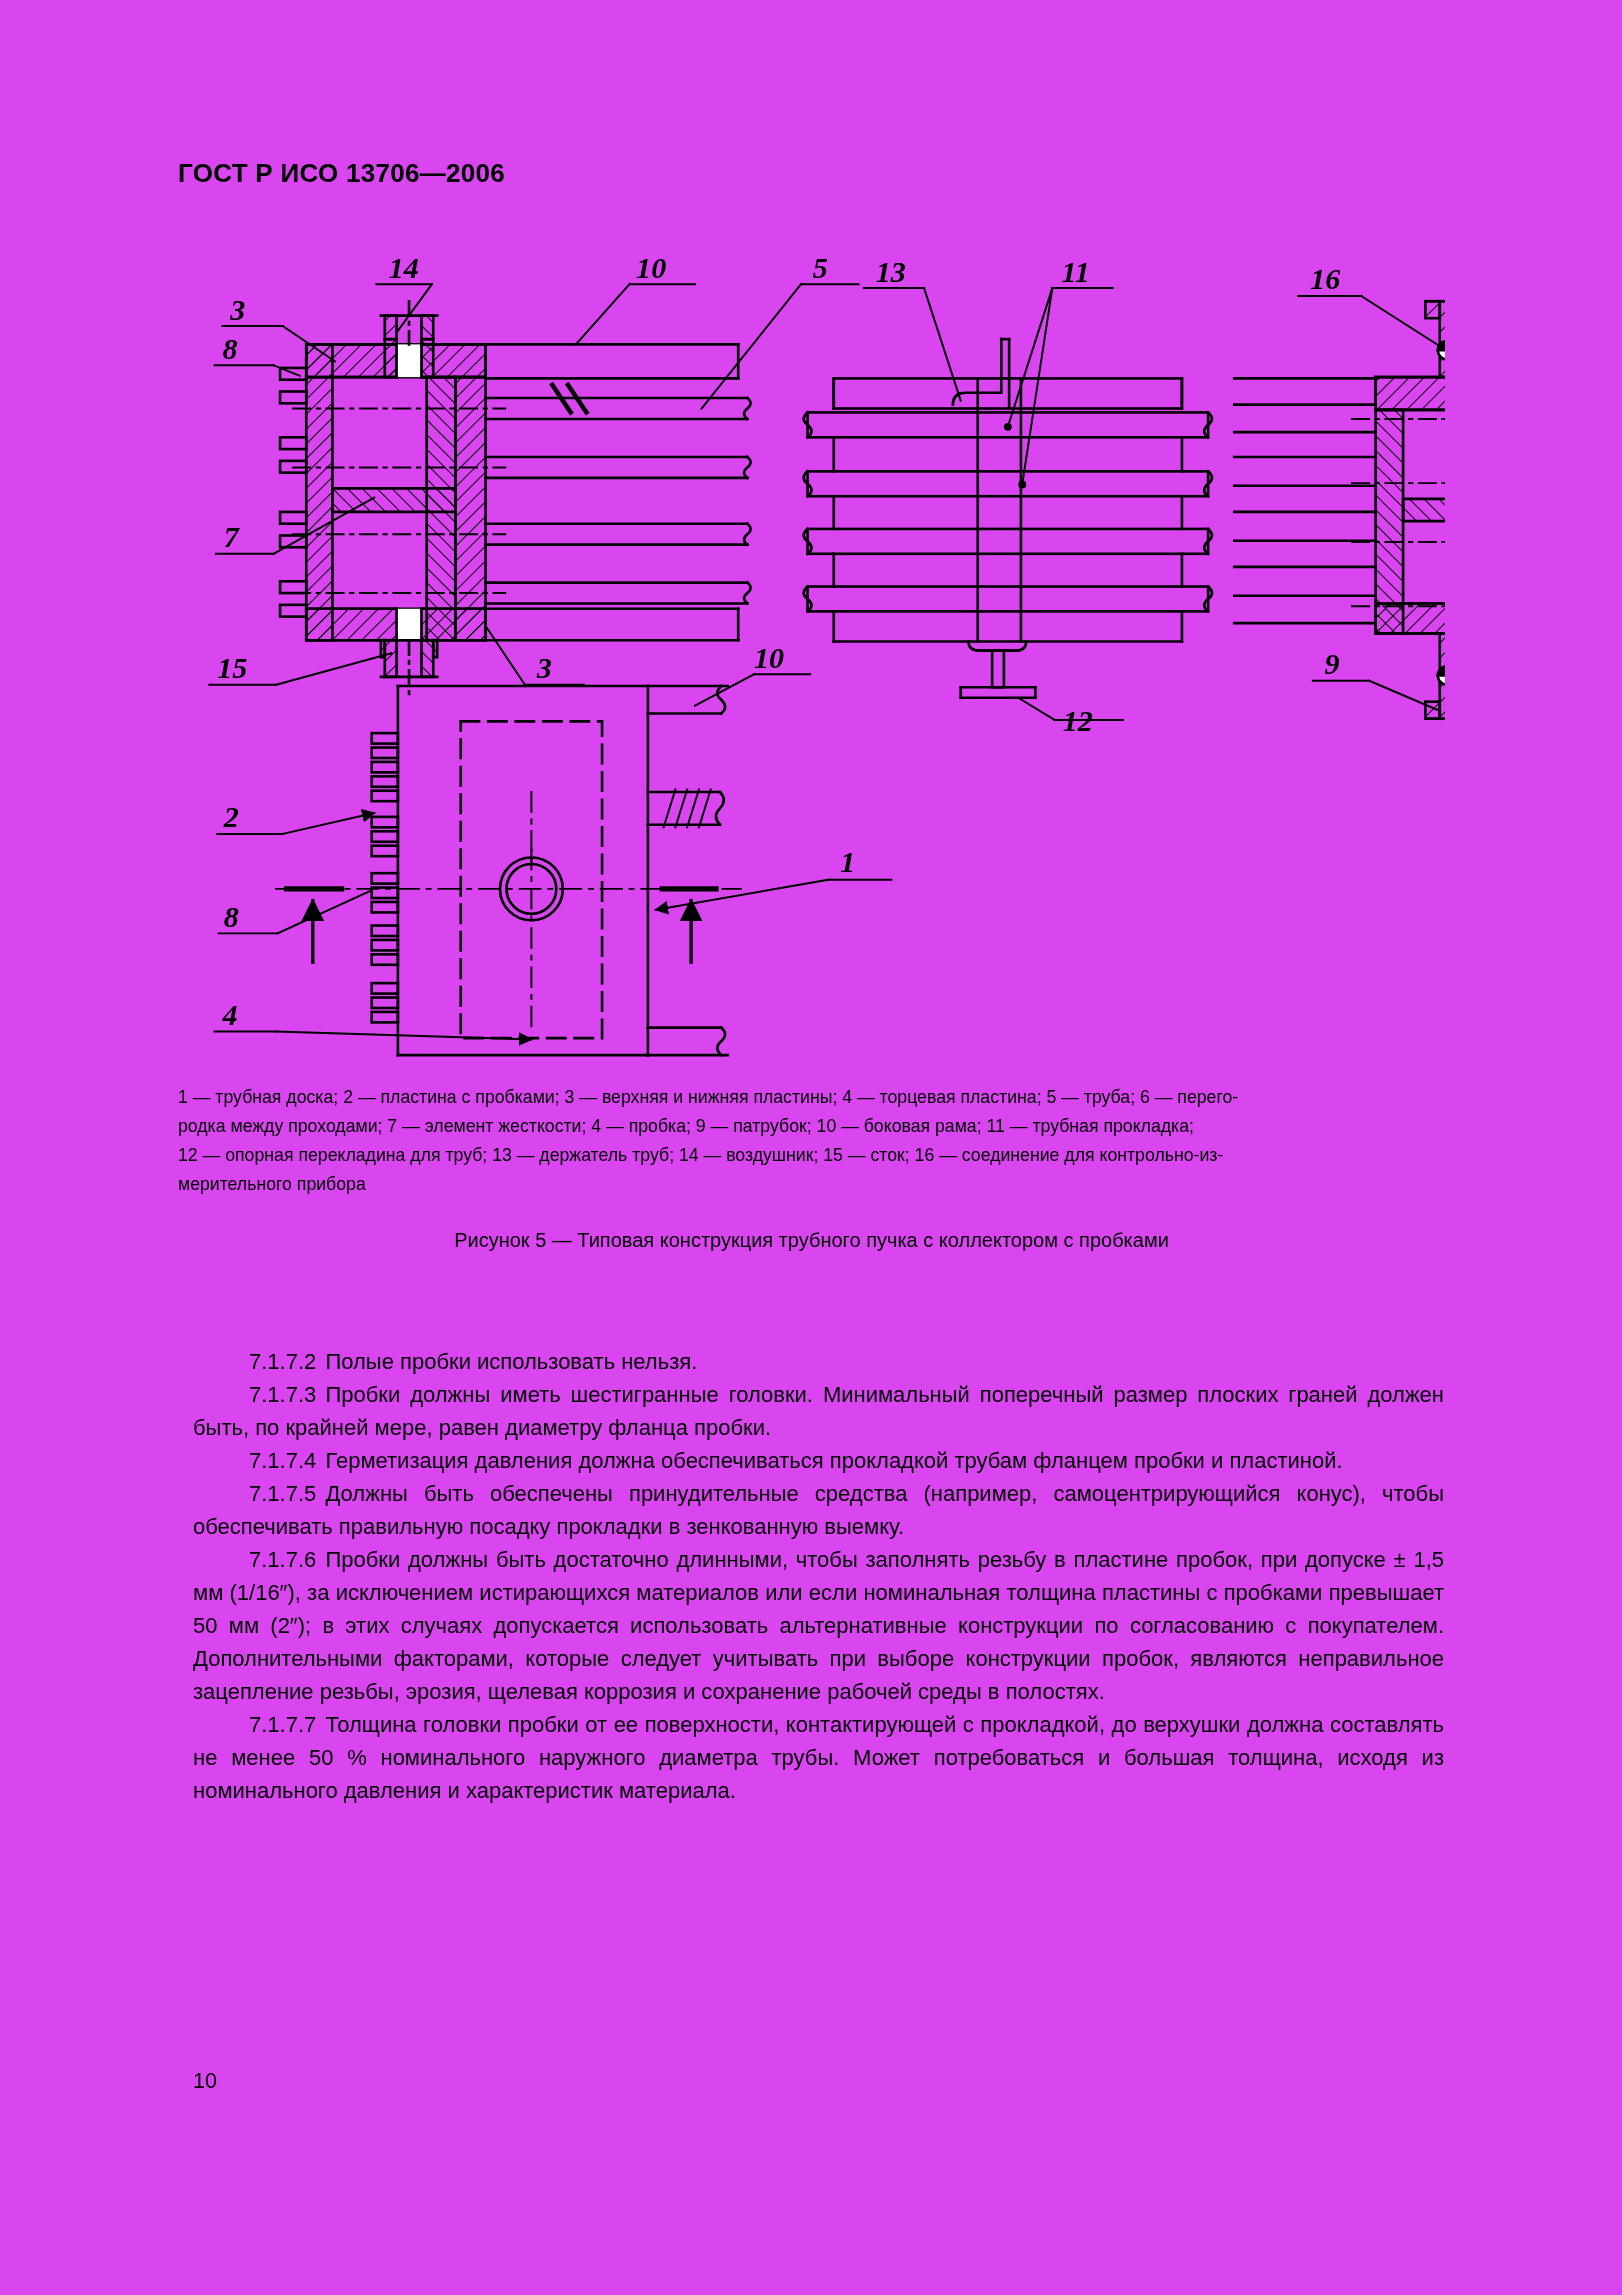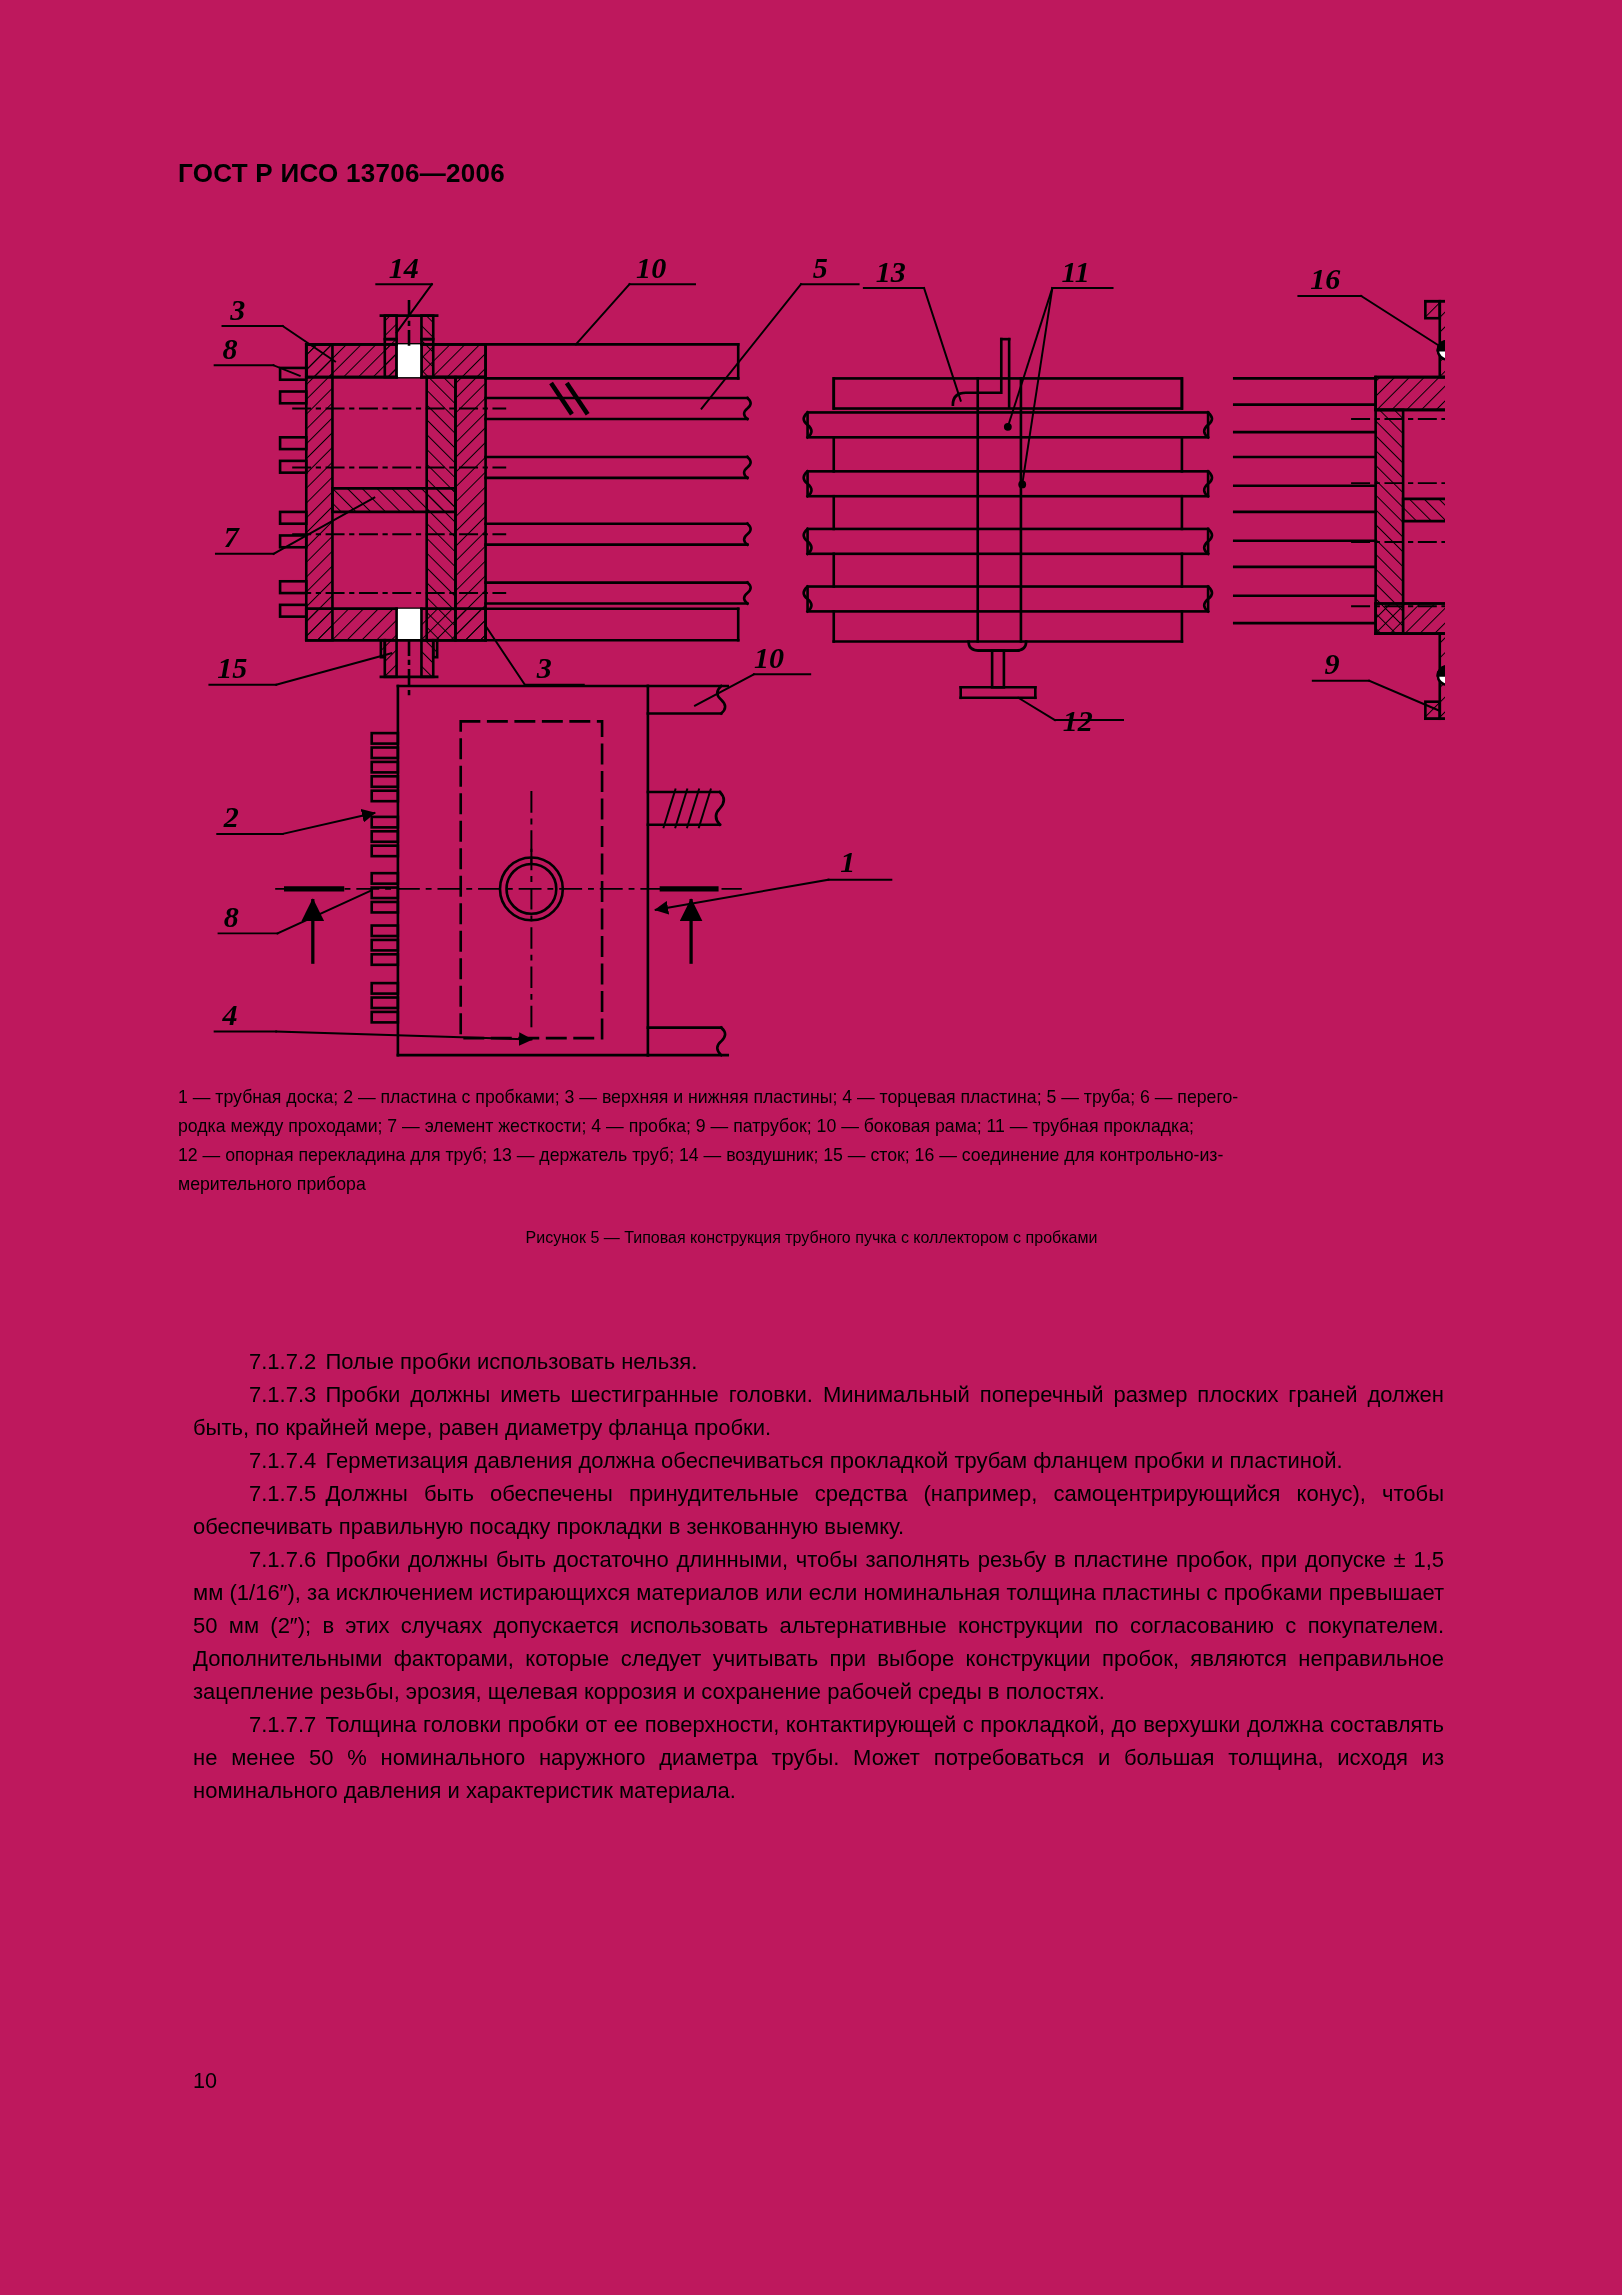--- a/index.html
+++ b/index.html
@@ -6,21 +6,21 @@
   body {
     width:1623px; height:2295px;
     font-family:"Liberation Sans", sans-serif;
     color:#000000;
     position:relative;
     overflow:hidden;
   }
   .page {
     position:absolute; left:0; top:0;
     width:1623px; height:2295px;
-    background:#be185d;
+    background:#d946ef;
   }
 
   
   .header {
     position:absolute;
     left:178px; top:158px;
     font-size:26px;
     font-weight:bold;
     letter-spacing:0.3px;
     white-space:nowrap;
@@ -40,21 +40,21 @@
     left:178px; top:1083px;
     width:1267px;
     font-size:17.7px;
     line-height:29px;
   }
   .fig-title {
     position:absolute;
     left:178px; top:1229px;
     width:1267px;
     text-align:center;
-    font-size:16px;
+    font-size:20px;
   }
 
   
   .body-text {
     position:absolute;
     left:193px; top:1345px;
     width:1251px;
     font-size:22px;
     line-height:33px;
     text-align:justify;

